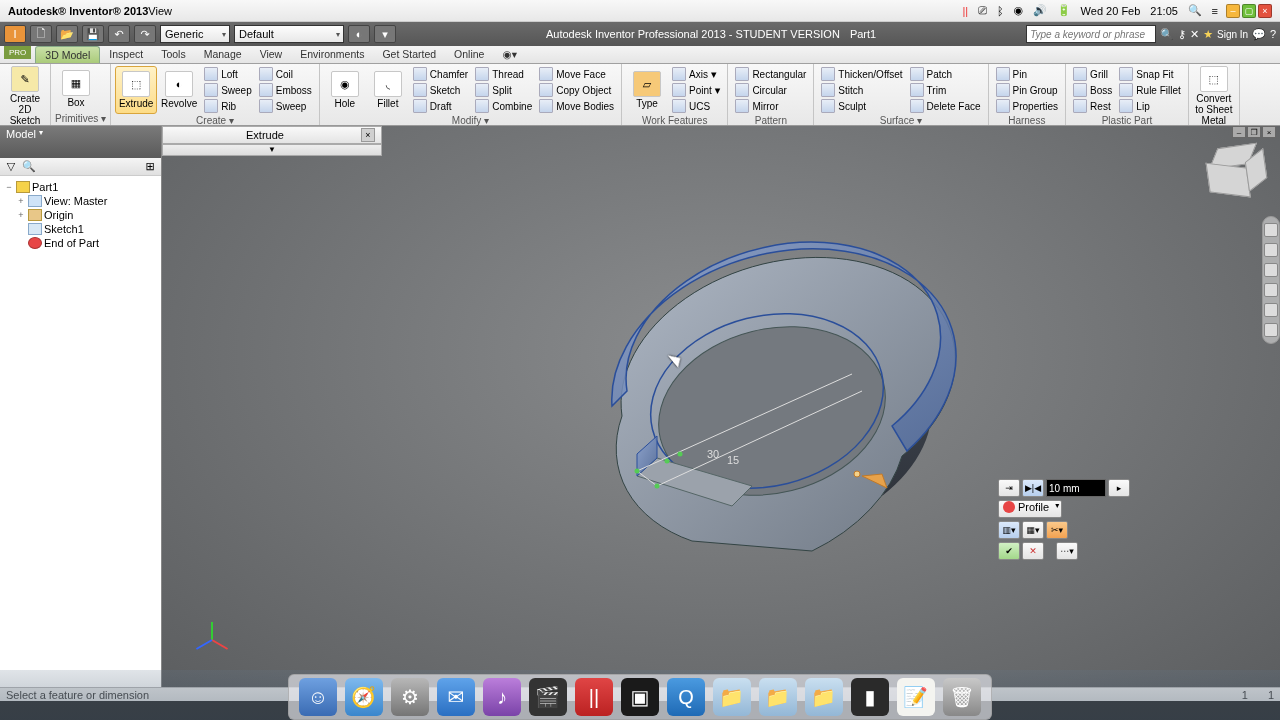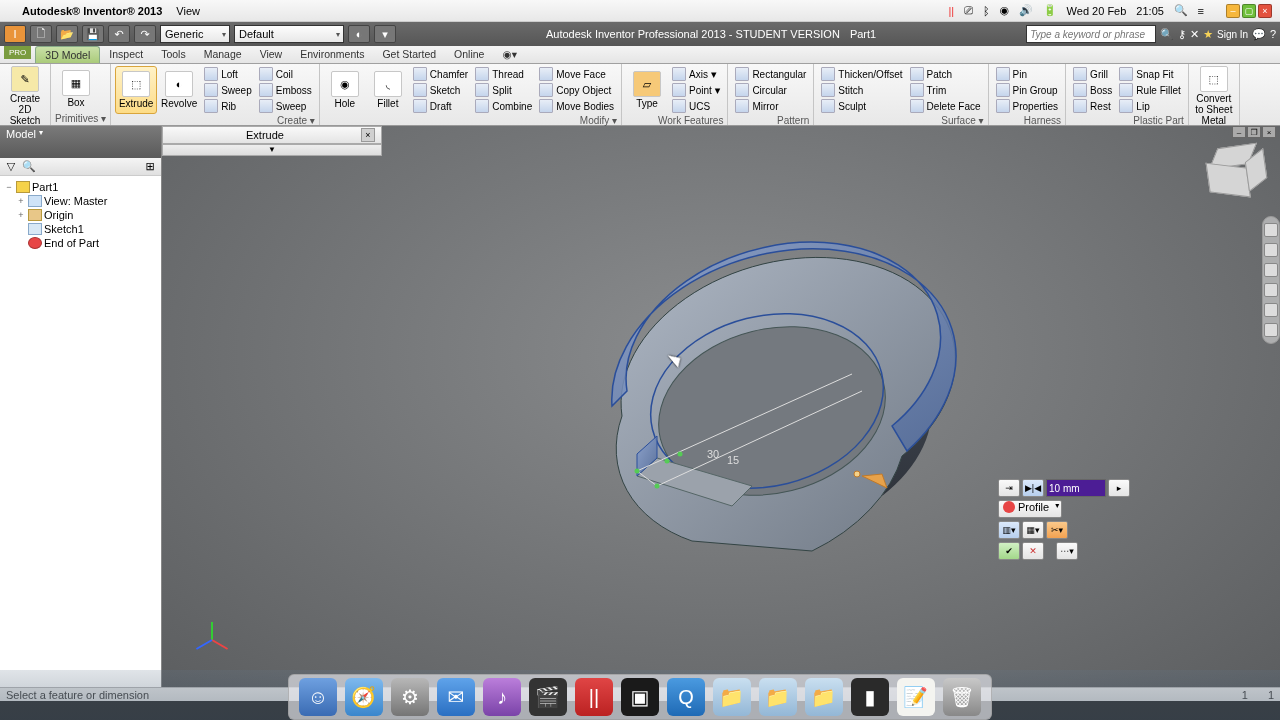--- a/index.html
+++ b/index.html
@@ -1,17 +1,17 @@
 <!DOCTYPE html>
 <html><head>
 <meta charset="utf-8">
 <style>
 *{margin:0;padding:0;box-sizing:border-box;font-family:"Segoe UI",Tahoma,sans-serif;font-size:11px;user-select:none}
 body{width:1280px;height:720px;overflow:hidden;background:#333}
-.mac-menubar{height:22px;background:linear-gradient(#f8f8f8,#e8e8e8);display:flex;align-items:center;padding:0 8px;gap:14px;border-bottom:1px solid #ccc}
+.mac-menubar{height:22px;background:linear-gradient(#f8f8f8,#e8e8e8);display:flex;align-items:center;padding:0 8px;gap:0;border-bottom:1px solid #ccc}
 .mac-menubar .apple{font-size:14px}
 .mac-menubar .right{margin-left:auto;display:flex;align-items:center;gap:10px}
 .mac-menubar .right span{font-size:11px}
 .traffic{display:flex;gap:2px;margin-left:8px}
 .traffic span{width:14px;height:14px;border-radius:2px;border:1px solid rgba(0,0,0,.3);font-size:9px;display:flex;align-items:center;justify-content:center;color:#fff}
 .tl-min{background:#f6b73c}.tl-max{background:#6fbf3b}.tl-close{background:#e3513e}
 
 .qat{height:24px;background:linear-gradient(#6a6a6a,#565656);display:flex;align-items:center;padding:0 4px;gap:4px;color:#fff}
 .qat-icon{width:22px;height:18px;background:#777;border:1px solid #444;border-radius:2px;display:flex;align-items:center;justify-content:center}
 .qat .dd{background:linear-gradient(#fdfdfd,#e8e8e8);color:#000;height:18px;padding:0 14px 0 4px;border:1px solid #333;font-size:10px;display:flex;align-items:center;position:relative}
@@ -22,21 +22,21 @@
 .qat .star{color:#f6d257}
 
 .ribbon-tabs{height:18px;background:linear-gradient(#f4f4f4,#e5e5e5);display:flex;align-items:flex-start;padding-left:4px;border-bottom:1px solid #a0a0a0}
 .ribbon-tabs .tab{padding:2px 9px;font-size:10.5px;color:#333;cursor:pointer}
 .ribbon-tabs .tab.active{background:linear-gradient(#c9e0a8,#aacb7a);border:1px solid #8a8;border-bottom:none;border-radius:3px 3px 0 0}
 .ribbon-tabs .pro{background:#7a9c3f;color:#fff;padding:2px 5px;font-size:8px;margin-right:4px}
 
 .ribbon{height:62px;background:linear-gradient(#f8f8f8,#e8e8e8);display:flex;border-bottom:1px solid #999}
 .panel{display:flex;flex-direction:column;border-right:1px solid #c5c5c5;padding:2px 4px 0}
 .panel-body{display:flex;flex:1;gap:1px}
-.panel-label{text-align:right;font-size:10px;color:#555;padding:1px 0}
+.panel-label{text-align:center;font-size:10px;color:#555;padding:1px 0}
 .panel-label.dd::after{content:" ▾"}
 .bigbtn{display:flex;flex-direction:column;align-items:center;justify-content:center;width:42px;padding:0 2px}
 .bigbtn .ico{width:28px;height:26px;background:#fff;border:1px solid #c7c7c7;border-radius:2px;display:flex;align-items:center;justify-content:center}
 .bigbtn span{font-size:10px;text-align:center;line-height:1.1;margin-top:1px}
 .bigbtn.active{background:linear-gradient(#fff2c8,#fddc87);border:1px solid #d9a53c;border-radius:3px}
 .smallcol{display:flex;flex-direction:column;gap:0}
 .smallbtn{display:flex;align-items:center;gap:3px;padding:1px 3px;height:16px}
 .smallbtn .si{width:14px;height:14px;background:linear-gradient(#e8eef7,#c5d5ec);border:1px solid #aab;border-radius:1px}
 .smallbtn span{font-size:10px;white-space:nowrap}
 
@@ -75,21 +75,21 @@
 .ficon.end{background:#e74545;border-radius:50%;border-color:#a33}
 
 .mini-dialog{position:absolute;right:150px;bottom:160px;display:flex;flex-direction:column;gap:3px}
 .md-row{display:flex;gap:2px}
 .md-btn{width:22px;height:18px;background:linear-gradient(#fafafa,#e4e4e4);border:1px solid #888;border-radius:2px;font-size:9px;display:flex;align-items:center;justify-content:center}
 .md-btn.sel{background:linear-gradient(#dbe9fb,#b7cfee)}
 .md-btn.orange{background:linear-gradient(#fbc98a,#f3a251)}
 .md-btn.ok{background:linear-gradient(#d1f0c4,#a3d88a)}
 .md-btn.cancel{color:#c33}
 .md-input{width:60px;height:18px;border:1px solid #666;background:#fff}
-.md-input input{width:100%;height:100%;border:none;font-size:10px;padding:0 2px;background:#4c1d95;color:#fff}
+.md-input input{width:100%;height:100%;border:none;font-size:10px;padding:0 2px;background:#000000;color:#fff}
 .md-profile{height:18px;background:linear-gradient(#fafafa,#e4e4e4);border:1px solid #888;border-radius:2px;padding:0 12px 0 4px;font-size:10px;display:flex;position:relative}
 .md-profile::before{content:"";width:12px;height:12px;background:#e74545;border-radius:50%;margin-right:3px}
 .md-profile::after{content:"▾";position:absolute;right:2px;font-size:8px}
 
 .statusbar{position:absolute;bottom:19px;left:0;right:0;height:14px;background:#e8e8e8;border-top:1px solid #bbb;padding:0 6px;font-size:10px;color:#444;display:flex;align-items:center}
 .statusbar .rt{margin-left:auto;display:flex;gap:20px}
 
 .dock{position:absolute;bottom:0;left:0;right:0;height:50px;display:flex;justify-content:center;align-items:flex-end;background:linear-gradient(rgba(100,120,140,.2),rgba(60,80,100,.4))}
 .dock-tray{background:rgba(235,235,240,.65);border:1px solid rgba(150,150,150,.6);border-radius:6px;padding:3px 10px;display:flex;gap:8px;align-items:flex-end}
 .dock-icon{width:38px;height:38px;border-radius:6px;display:flex;align-items:center;justify-content:center;font-size:20px;color:#fff}

